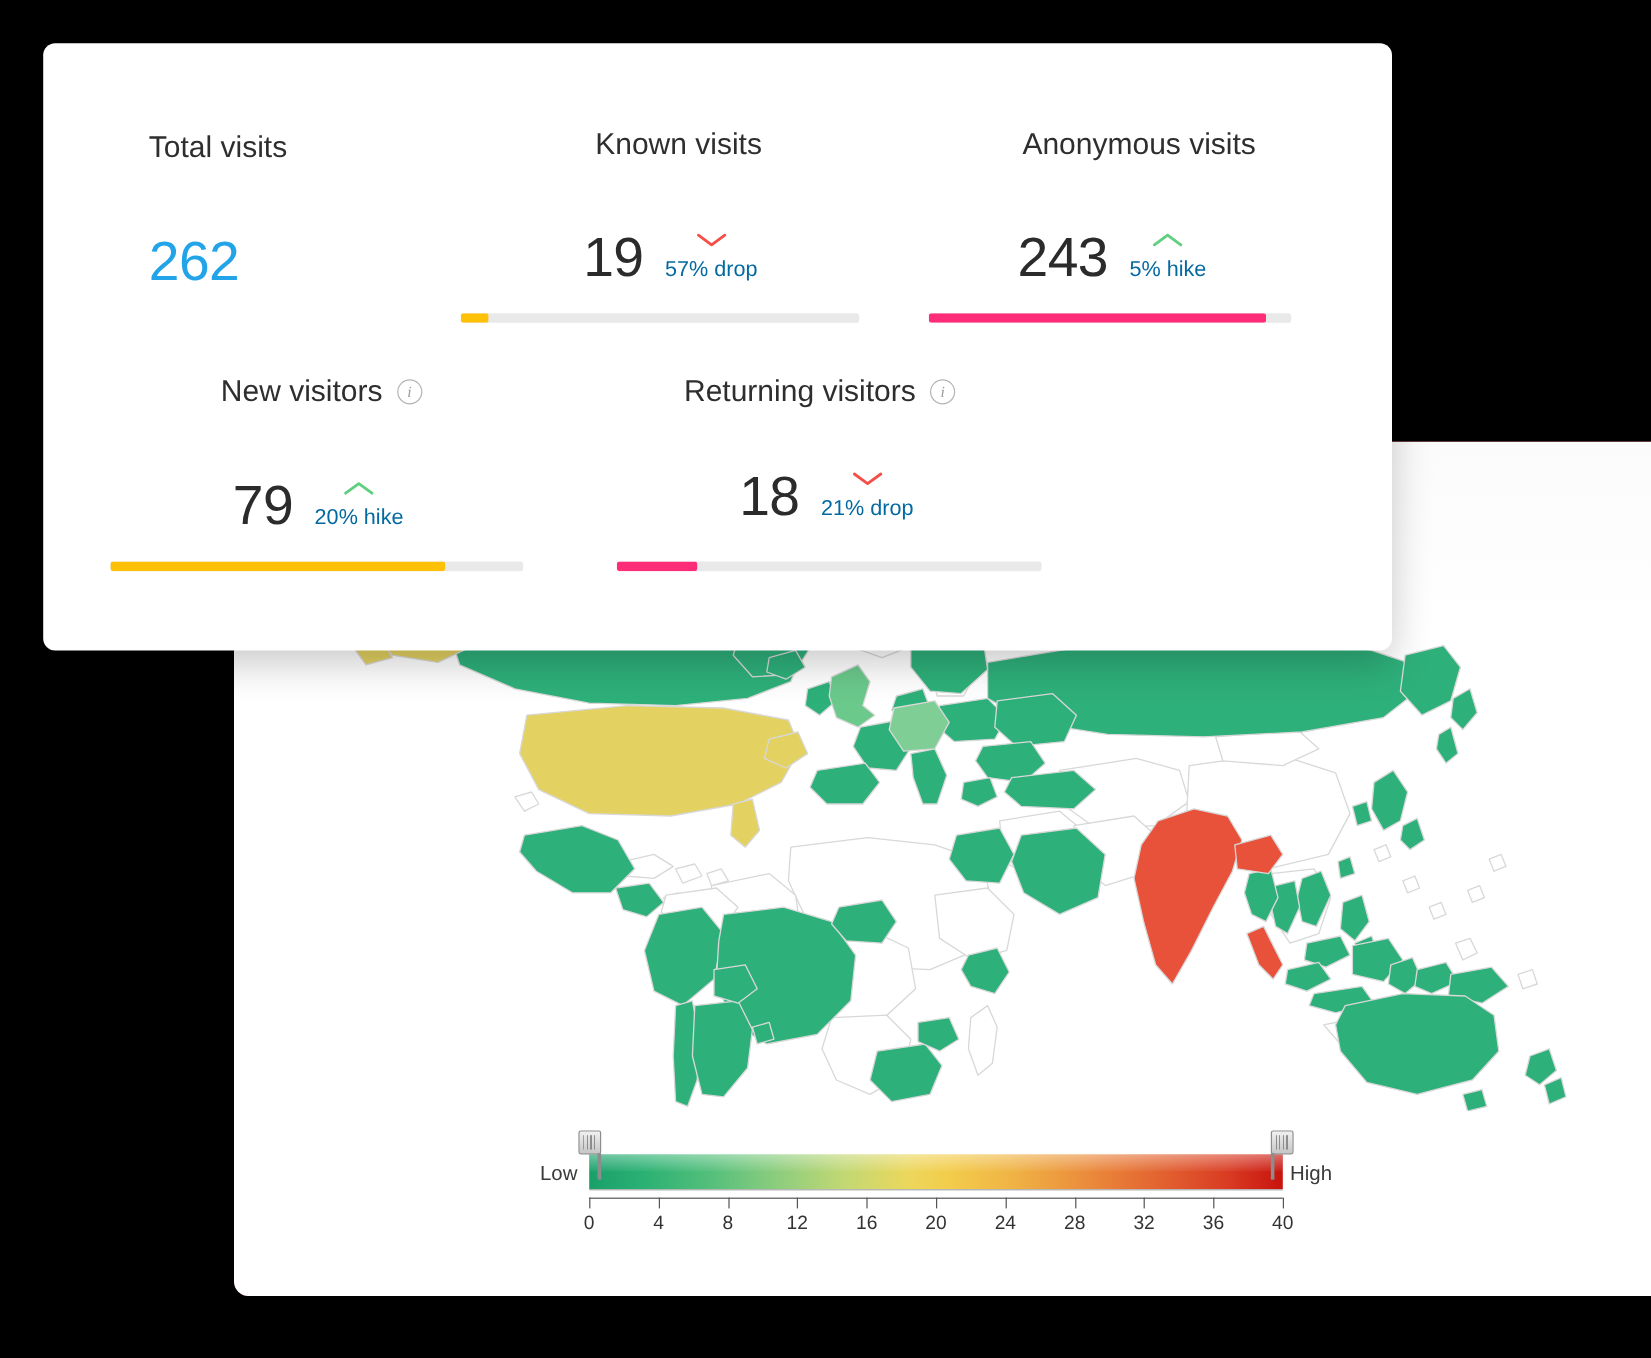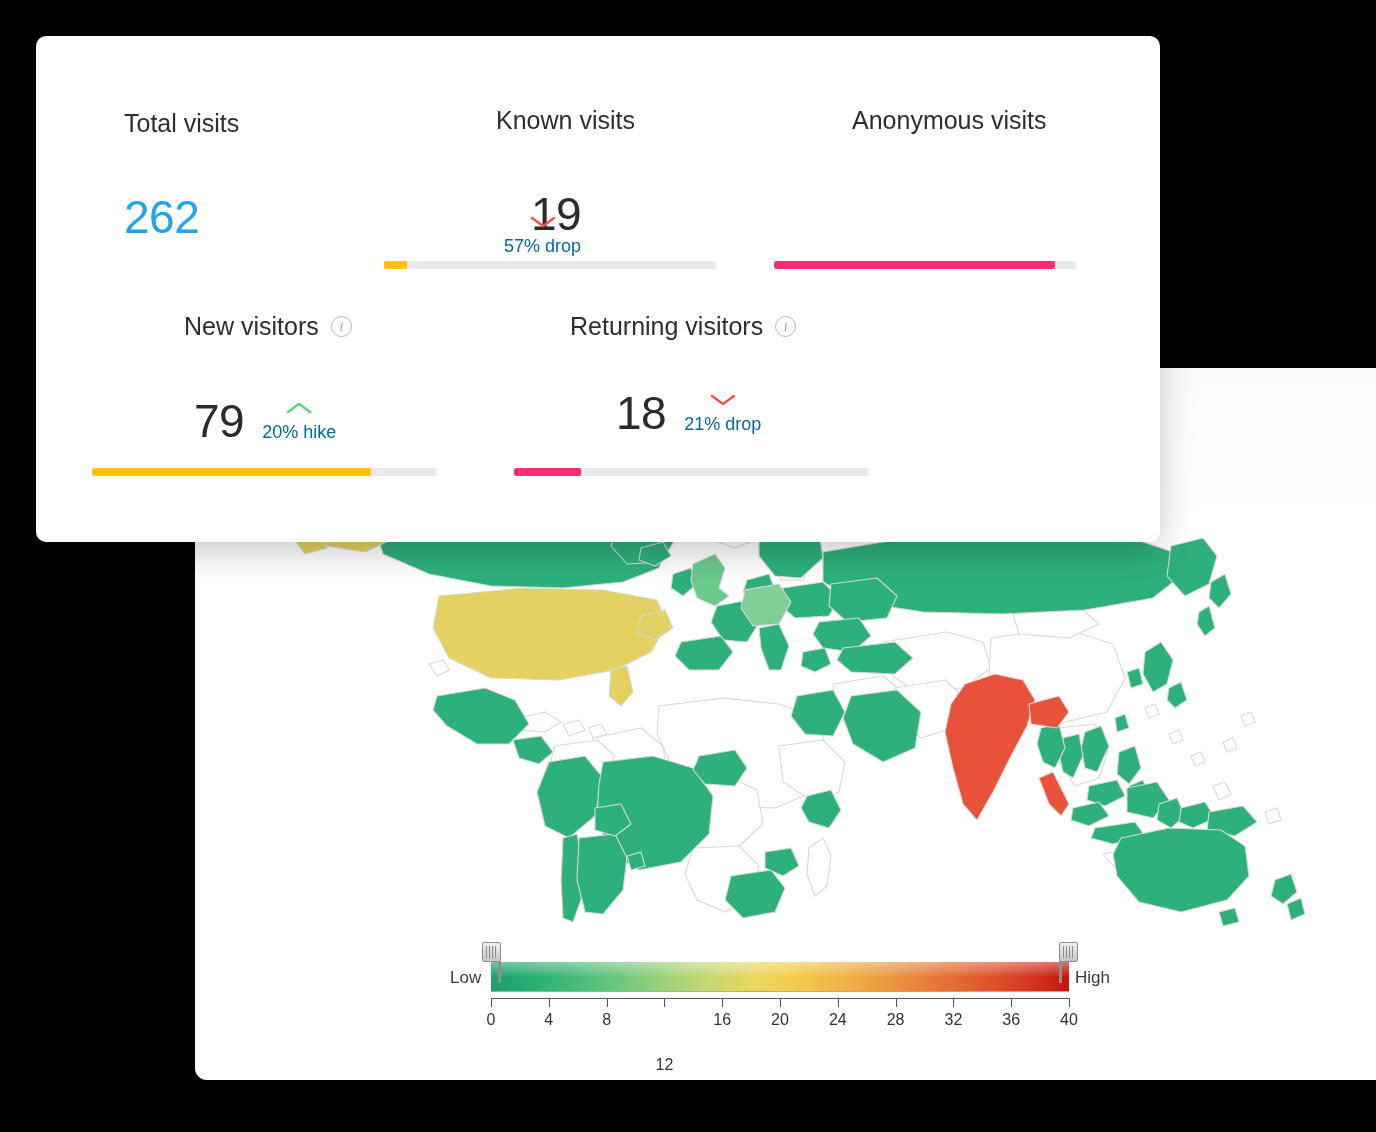--- a/index.html
+++ b/index.html
@@ -349,21 +349,21 @@
         </div>
         <div id="axis">
           <div id="axis-line"></div>
         <div class="tick" style="left: 0%;"></div>
             <div class="tick-label" style="left: 0%;">0</div>
             <div class="tick" style="left: 10%;"></div>
             <div class="tick-label" style="left: 10%;">4</div>
             <div class="tick" style="left: 20%;"></div>
             <div class="tick-label" style="left: 20%;">8</div>
             <div class="tick" style="left: 30%;"></div>
-            <div class="tick-label" style="left: 30%; margin-top: 45px;">12</div>
+            <div class="tick-label" style="left: 30%;">12</div>
             <div class="tick" style="left: 40%;"></div>
             <div class="tick-label" style="left: 40%;">16</div>
             <div class="tick" style="left: 50%;"></div>
             <div class="tick-label" style="left: 50%;">20</div>
             <div class="tick" style="left: 60%;"></div>
             <div class="tick-label" style="left: 60%;">24</div>
             <div class="tick" style="left: 70%;"></div>
             <div class="tick-label" style="left: 70%;">28</div>
             <div class="tick" style="left: 80%;"></div>
             <div class="tick-label" style="left: 80%;">32</div>
@@ -381,31 +381,37 @@
 
   <div class="stat stat-title" style="left: 52px; top: 75px;">
         <span>Total visits</span>
       </div>
       <div class="stat stat-figure" style="left: 88px; top: 158px; align-items: center;">
         <span class="stat-value accent">262</span>
       </div>
       <div class="stat stat-title" style="left: 424px; top: 72px;">
         <span>Known visits</span>
       </div>
-      <div class="stat stat-figure" style="left: 450px; top: 155px; flex-direction: column;">
+      <div class="stat stat-figure" style="left: 450px; top: 155px;">
         <span class="stat-value">19</span>
         <span class="delta"><span class="delta-arrow"><svg viewBox="0 0 26 14" width="26" height="14" fill="none">
               <path d="M2 3 L13 11 L24 3" stroke="#F4504A" stroke-width="2.4" stroke-linecap="round" stroke-linejoin="round"></path>
             </svg></span><span class="delta-text">57% drop</span></span>
       </div>
       <div class="bar-track" style="left: 348px; top: 225px; width: 332px; background: rgb(233, 233, 233);">
         <div class="bar-fill" style="width: 7%; background: rgb(255, 193, 7);"></div>
       </div>
       <div class="stat stat-title" style="left: 780px; top: 72px;">
         <span>Anonymous visits</span>
+      </div>
+      <div class="stat stat-figure" style="left: 812px; top: 155px;">
+        <span class="stat-value">243</span>
+        <span class="delta"><span class="delta-arrow"><svg viewBox="0 0 26 14" width="26" height="14" fill="none">
+              <path d="M2 11 L13 3 L24 11" stroke="#5FCF80" stroke-width="2.4" stroke-linecap="round" stroke-linejoin="round"></path>
+            </svg></span><span class="delta-text">5% hike</span></span>
       </div>
       <div class="bar-track" style="left: 738px; top: 225px; width: 302px; background: rgb(233, 233, 233);">
         <div class="bar-fill" style="width: 93%; background: rgb(255, 45, 120);"></div>
       </div>
       <div class="stat stat-title" style="left: 112px; top: 278px;">
         <span>New visitors</span>
         <span class="info-icon">i</span>
       </div>
       <div class="stat stat-figure" style="left: 158px; top: 362px; text-align: center;">
         <span class="stat-value">79</span>

